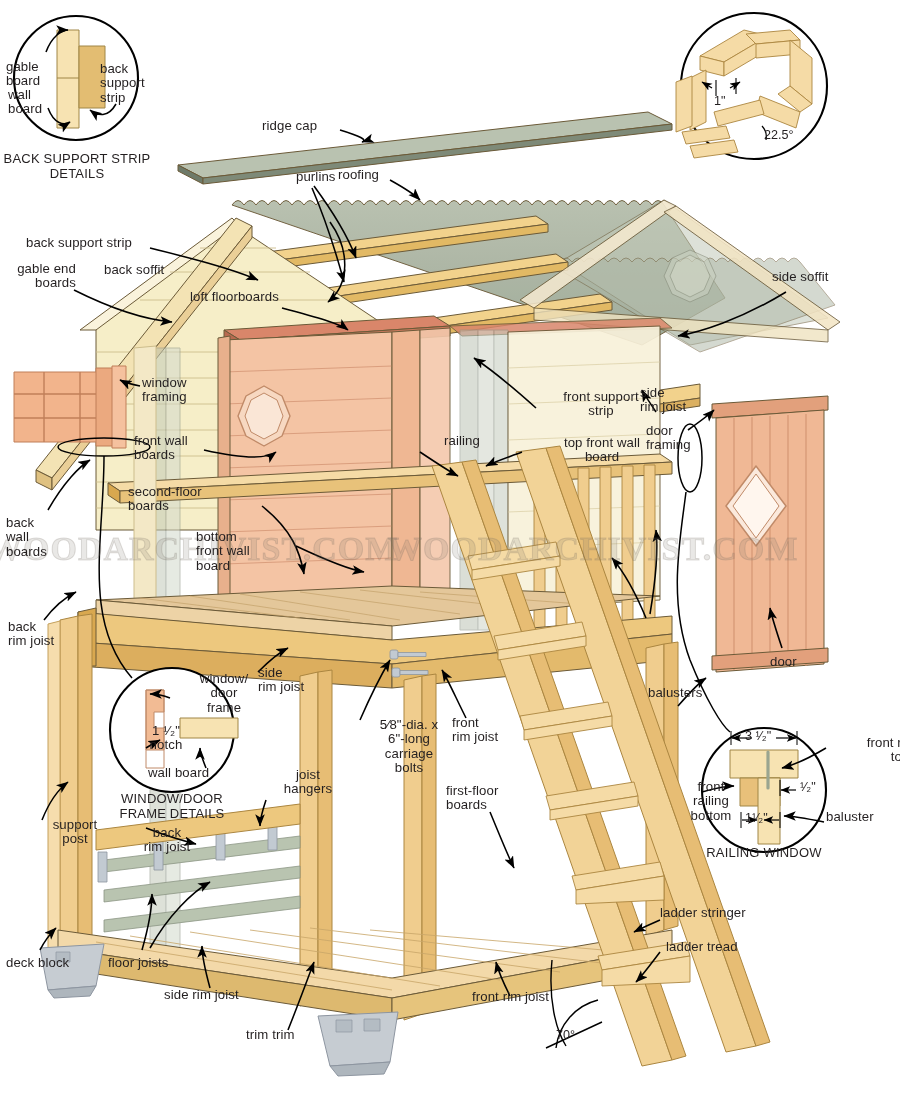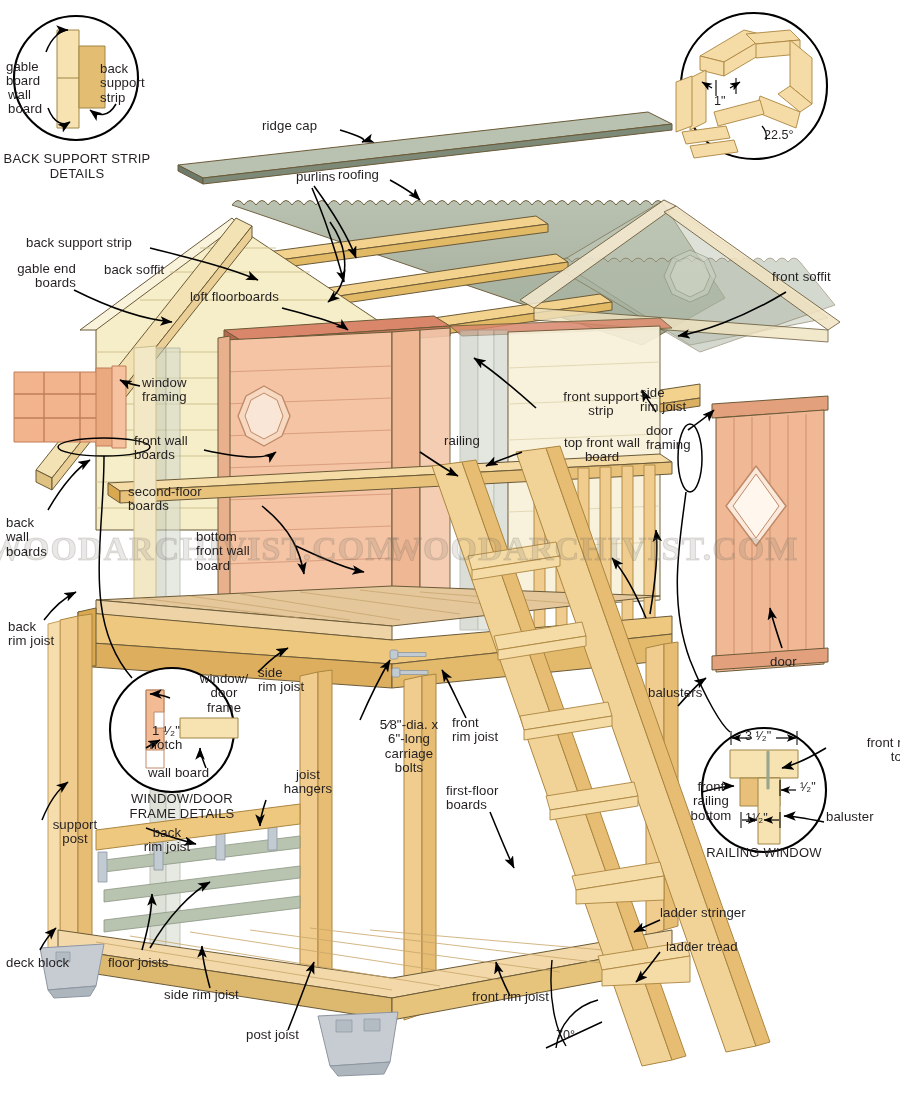--- a/index.html
+++ b/index.html
@@ -525,21 +525,21 @@
 
 <div class="lbl" style="left:262px;top:119px;">ridge cap</div>
 <div class="lbl" style="left:272px;top:170px;padding-left:24px;">purlins</div>
 <div class="lbl" style="left:338px;top:168px;">roofing</div>
 
 <div class="lbl" style="left:104px;top:223px;margin-top:40px;">back soffit</div>
 <div class="lbl" style="left:26px;top:236px;">back support strip</div>
 <div class="lbl r" style="left:-6px;top:262px;width:82px;">gable end
 boards</div>
 <div class="lbl" style="left:190px;top:290px;">loft floorboards</div>
-<div class="lbl" style="left:772px;top:270px;">front soffit</div>
+<div class="lbl" style="left:772px;top:270px;">side soffit</div>
 
 <div class="lbl" style="left:142px;top:376px;">window
 framing</div>
 <div class="lbl" style="left:134px;top:434px;">front wall
 boards</div>
 <div class="lbl" style="left:128px;top:485px;">second-floor
 boards</div>
 <div class="lbl" style="left:196px;top:530px;">bottom
 front wall
 board</div>
@@ -573,34 +573,34 @@
 boards</div>
 <div class="lbl c" style="left:238px;top:768px;width:64px;">joist
 hangers</div>
 <div class="lbl c" style="left:96px;top:826px;width:66px;">back
 rim joist</div>
 <div class="lbl c" style="left:4px;top:818px;width:66px;">support
 post</div>
 <div class="lbl" style="left:6px;top:956px;">deck block</div>
 <div class="lbl" style="left:108px;top:956px;">floor joists</div>
 <div class="lbl" style="left:164px;top:988px;">side rim joist</div>
-<div class="lbl" style="left:246px;top:1028px;">post joist</div>
+<div class="lbl" style="left:246px;top:1028px;">trim trim</div>
 <div class="lbl" style="left:472px;top:990px;">front rim joist</div>
 
 <div class="lbl" style="left:660px;top:906px;">ladder stringer</div>
 <div class="lbl" style="left:666px;top:940px;">ladder tread</div>
 <div class="dim" style="left:556px;top:1028px;text-align:right;">70°</div>
 
 <div class="lbl c" style="left:156px;top:672px;width:60px;">window/
 door
 frame</div>
 <div class="lbl c" style="left:100px;top:724px;width:56px;">1 ¹⁄₂"
 notch</div>
 <div class="lbl" style="left:148px;top:766px;">wall board</div>
-<div class="cap" style="left:80px;top:792px;width:160px;padding-left:22px;">
+<div class="cap" style="left:92px;top:792px;width:160px;">
   <span>WINDOW/DOOR</span><br>
   <span>FRAME DETAILS</span>
 </div>
 
 <div class="dim" style="left:745px;top:729px;">3 ¹⁄₂"</div>
 <div class="dim" style="left:800px;top:780px;">¹⁄₂"</div>
 <div class="dim" style="left:745px;top:811px;">1¹⁄₂"</div>
 <div class="lbl c" style="left:822px;top:736px;width:80px;">front railing
 top</div>
 <div class="lbl c" style="left:642px;top:780px;width:62px;">front

